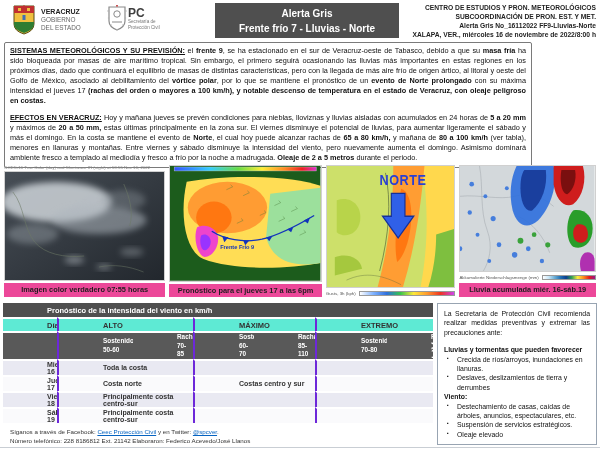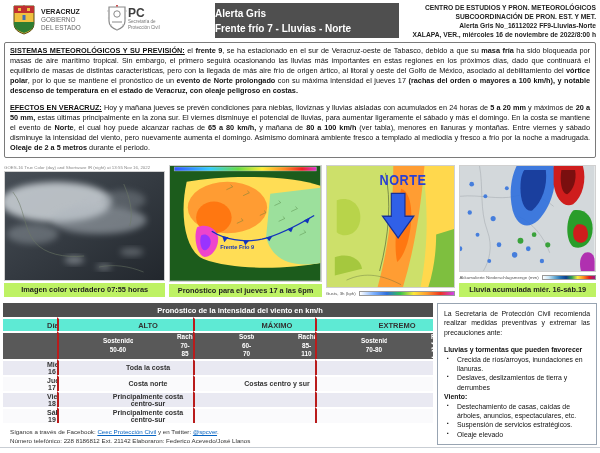--- a/index.html
+++ b/index.html
@@ -8,62 +8,62 @@
   #page { position:relative; width:600px; height:453px; background:#fff; overflow:hidden; }
 
   
   .hdr-logo1 { position:absolute; left:12px; top:5px; display:flex; align-items:center; gap:5px; }
   .hdr-logo2 { position:absolute; left:106px; top:5px; display:flex; align-items:center; }
   .lg-txt1 { font-size:7px; font-weight:bold; color:#222; line-height:8px; }
   .lg-txt1 .sub { font-weight:normal; color:#666; font-size:6.4px; }
   .pc-abbr { font-size:12px; font-weight:bold; color:#3f3f3f; line-height:11px; }
   .pc-sub { font-size:4.6px; color:#777; line-height:5.4px; }
   .title-box { position:absolute; left:215px; top:3px; width:184px; height:35px;
-    background:#4f4f4f; color:#fff; text-align:left; font-weight:bold;
+    background:#4f4f4f; color:#fff; text-align:center; font-weight:bold;
     font-size:10px; line-height:15px; padding-top:3px; }
   .office { position:absolute; right:4px; top:4px; width:206px; text-align:right;
     font-size:6.7px; font-weight:bold; line-height:8.9px; color:#222; }
 
   
-  .textbox { position:absolute; left:4px; top:42px; width:592px;
+  .textbox { position:absolute; left:4px; top:42px; width:528px;
     border:1px solid #7a7a7a; border-radius:2px; padding:3px 5px 4px 5px; background:#fff; }
   .para { font-size:7.3px; line-height:1.37; text-align:justify; color:#111; }
   .para + .para { margin-top:7px; }
   .para .b { font-weight:bold; } .para .u { text-decoration:underline; }
 
   
   .panels { position:absolute; left:4px; top:165px; width:592px; height:132px;
     display:flex; gap:4px; }
   .panel { display:flex; flex-direction:column; }
   .panel svg { width:100%; flex:1 1 auto; display:block; border:1px solid #d0d0d0; }
   .p1 { width:163px; } .p2 { width:154px; } .p3 { width:131px; } .p4 { width:138px; }
   .panel-note { font-size:4.4px; color:#888; height:6px; line-height:6px;
     white-space:nowrap; overflow:hidden; }
-  .caption { height:14px; margin-top:2px; background:#bef264; color:#1f1f1f;
+  .caption { height:14px; margin-top:2px; background:#ec4899; color:#1f1f1f;
     font-size:7.4px; font-weight:bold; text-align:center; line-height:14px;
     white-space:nowrap; overflow:hidden; }
   .cbar-row { height:8px; display:flex; align-items:center; gap:3px; margin-top:1px; }
   .cbar-label { font-size:4.4px; color:#555; white-space:nowrap; }
   .cbar { flex:1; height:5px; border:0.5px solid #999; }
   .gust-bar { background:linear-gradient(90deg,#ffffff,#7fb2ff,#2e6fdd,#35c44d,#ffe93a,#ff9a2e,#ee3322,#cc44ee); }
   .rain-bar { background:linear-gradient(90deg,#ffffff,#c8e6f8,#6baed6,#2171b5,#0a3d8f,#31a354,#ffec3d,#ff8c1a,#e31a1c,#99158c); }
 
   
   .wind-table { position:absolute; left:3px; top:303px; width:430px;
     border-collapse:separate; border-spacing:0; table-layout:fixed; }
-  .wind-table td { text-align:center; vertical-align:middle; overflow:hidden;padding-left:44px; }
+  .wind-table td { vertical-align:middle; overflow:hidden;padding-left:44px; }
   .t-title td { background:#4f4f4f; color:#fff; font-weight:bold; font-size:7.5px; height:14px; }
   .t-groups td { background:#5eead4; color:#333; font-weight:bold; font-size:7.5px; height:14px; }
   .t-sub td { background:#595959; color:#fff; font-weight:bold; font-size:6.4px;
     height:26px; line-height:8.5px; }
   .t-sub td.big div:last-child { font-size:12px; }
   .t-row td { font-size:7px; font-weight:bold; color:#333; height:15px; border-top:2px solid #fff; }
   .t-row.odd td { background:#e9e9f2; }
   .t-row.even td { background:#fafafc; }
-  .gsep { border-left:2px solid #b91c1c; }
+  .gsep { border-left:2px solid #6d28d9; }
   .t-sub td, .t-groups td { border-top:2px solid #fff; }
 
   
   .sidebar { position:absolute; left:437px; top:303px; width:160px; height:142px;
     border:1px solid #98a4b2; padding:5px 6px 4px 6px; font-size:6.9px;
     line-height:1.36; color:#111; }
   .sb-intro { text-align:justify; }
   .sb-head { font-weight:bold; margin-top:8px; white-space:nowrap; }
   .sb-head2 { font-weight:bold; }
   .sidebar ul { list-style:none; }

